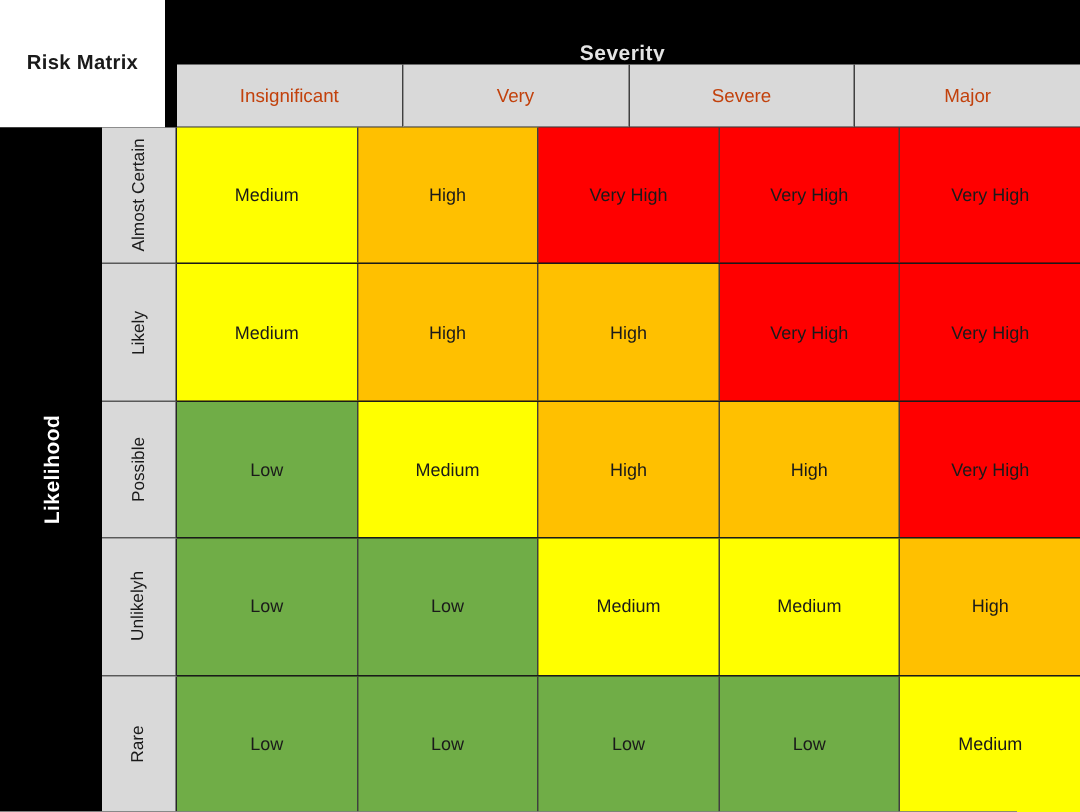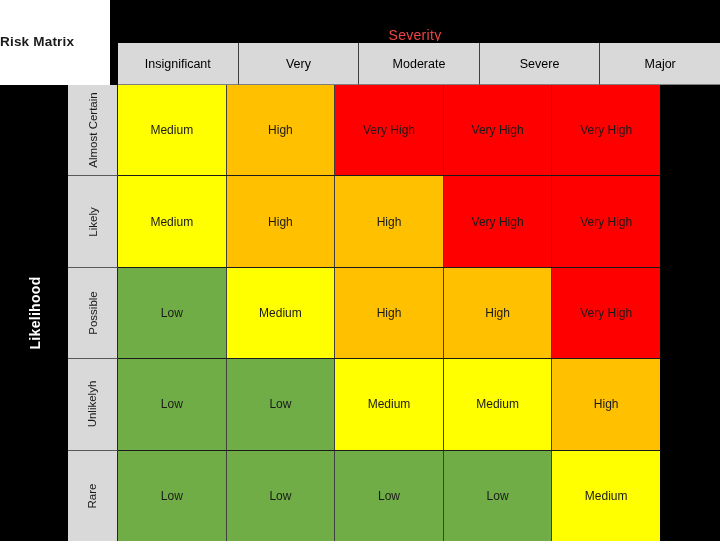--- a/index.html
+++ b/index.html
@@ -22,20 +22,21 @@
   
   .corner-box {
     position: absolute;
     left: 0;
     top: 0;
     width: 110px;
     height: 85px;
     background: #ffffff;
     display: flex;
     align-items: center;
+    justify-content: center;
     box-sizing: border-box;
   }
   .corner-title {
     font-size: 13.5px;
     font-weight: bold;
     color: #1a1a1a;
     letter-spacing: 0.2px;
     text-align: center;
     line-height: 1.1;
   }
@@ -47,42 +48,42 @@
     top: 0;
     width: 610px;
     height: 41px;
     background: #000000;
     display: flex;
     align-items: center;
     justify-content: center;
     box-sizing: border-box;
   }
   .severity-banner-label {
-    color: #ef4444;
+    color: #e5e5e5;
     font-size: 14px;
-    font-weight: normal;
+    font-weight: bold;
     letter-spacing: 0.3px;
     margin-top: 28px;
   }
 
   
   .col-header-row {
     position: absolute;
     left: 110px;
     top: 41px;
     width: 610px;
     height: 44px;
     display: flex;
     box-sizing: border-box;
     border-top: 2px solid #000000;
     background: #000000;
   }
   .col-header {
     background: #d9d9d9;
-    color: #000000;
+    color: #c2410c;
     font-size: 12.5px;
     display: flex;
     align-items: center;
     justify-content: center;
     box-sizing: border-box;
     border-right: 1px solid #404040;
     border-bottom: 1px solid #808080;
   }
   .col-header.spacer {
     flex: 0 0 8px;
@@ -149,21 +150,21 @@
   .row-label-text {
     transform: rotate(-90deg);
     white-space: nowrap;
   }
 
   
   .grid {
     position: absolute;
     left: 118px;
     top: 85px;
-    width: 542px;
+    width: 602px;
     height: 456px;
     display: flex;
     flex-direction: column;
     box-sizing: border-box;
     background: #000000;
   }
   .grid-row {
     flex: 1 1 0;
     display: flex;
     box-sizing: border-box;
@@ -197,21 +198,20 @@
   </div>
 
   <div class="severity-banner">
     <span class="severity-banner-label">Severity</span>
   </div>
 
   <div class="col-header-row">
     <div class="col-header spacer"></div>
     <div class="col-header data">Insignificant</div>
     <div class="col-header data">Very</div>
-    <div class="col-header data">Moderate</div>
     <div class="col-header data">Severe</div>
     <div class="col-header data">Major</div>
   </div>
 
   <div class="likelihood-banner">
     <span class="likelihood-banner-label">Likelihood</span>
   </div>
 
   <div class="row-label-col">
     <div class="row-label">

